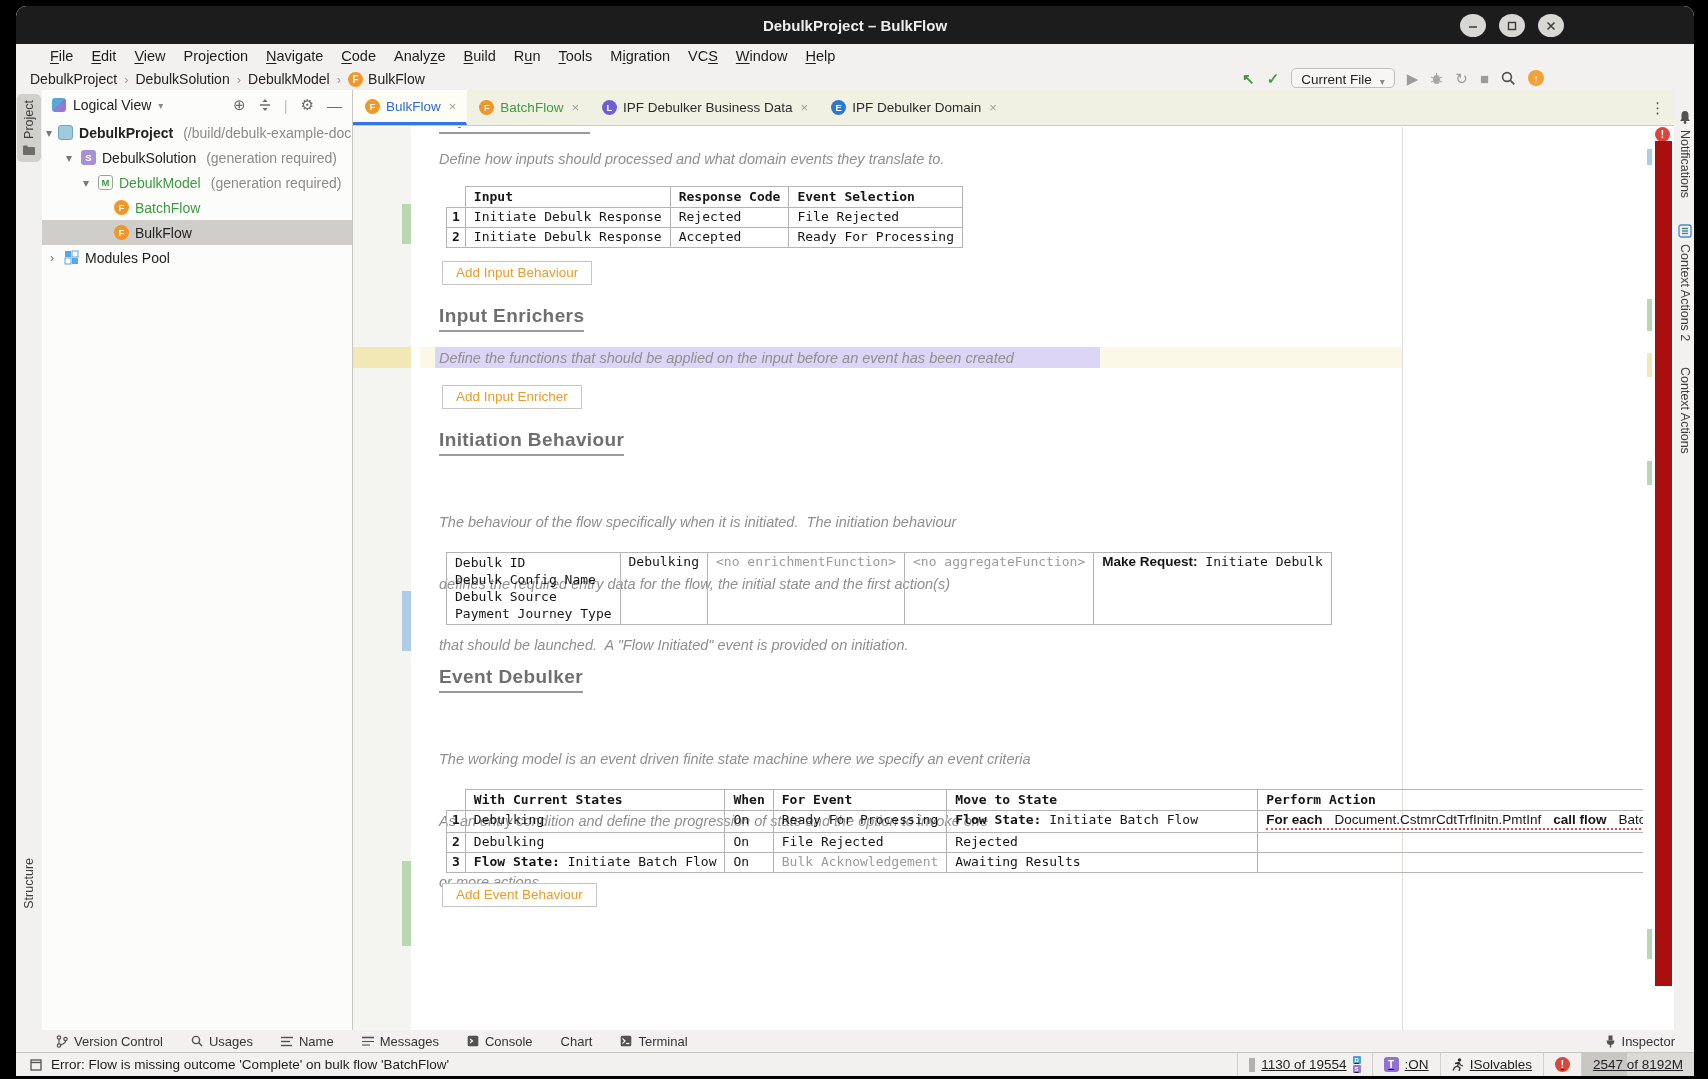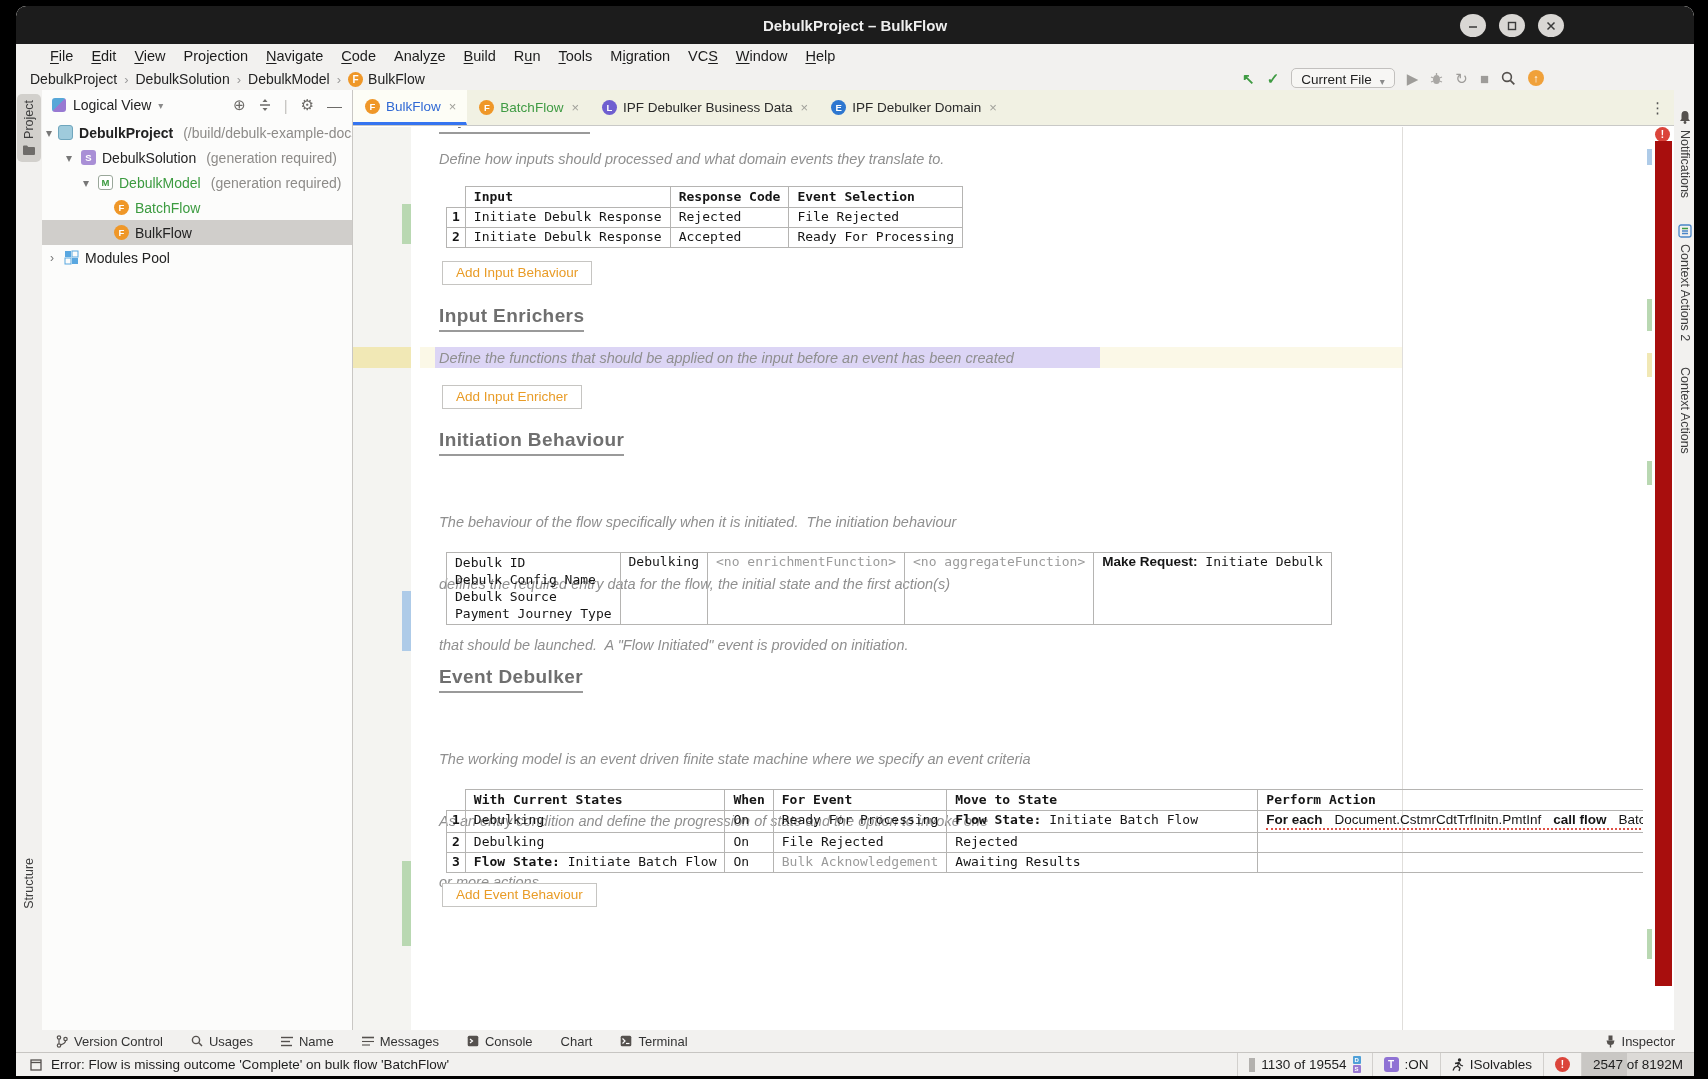--- a/index.html
+++ b/index.html
@@ -106,21 +106,21 @@
     display:flex;flex-direction:column;align-items:center;}
   
   .bottombar{position:absolute;left:0;top:1024px;right:0;height:22px;display:flex;
     align-items:center;padding-left:40px;gap:28px;font-size:13px;color:#333;}
   .bt-item{display:flex;align-items:center;gap:6px;}
   .inspector{position:absolute;right:19px;display:flex;align-items:center;gap:6px;}
   
   .statusbar{position:absolute;left:0;top:1046px;right:0;height:24px;border-top:1px solid #c7c5c2;
     background:#f2f1ef;display:flex;align-items:center;font-size:13.5px;color:#1e1e1e;}
   .st-left{display:flex;align-items:center;gap:9px;padding-left:14px;}
-  .st-right{margin-left:auto;display:flex;align-items:center;height:100%;}
+  .st-right{margin-left:auto;display:flex;align-items:center;height:100%;text-decoration:underline;}
   .st-seg{display:flex;align-items:center;gap:6px;padding:0 11px;height:100%;border-left:1px solid #d2d0cd;}
   .tchip{width:15px;height:15px;border-radius:3px;background:#8f72d4;color:#fff;font-size:10px;
     font-weight:bold;display:inline-flex;align-items:center;justify-content:center;}
   .memchip{background:#dcdad7;position:relative;}
   .memfill{position:absolute;left:0;top:0;bottom:0;width:40%;background:#c9c7c4;}
   .memtext{position:relative;}
   .minibar{width:6px;height:14px;background:#b3b1ae;}
   .dslmini{display:flex;flex-direction:column;gap:1px;}
   .dslmini span{width:8px;height:8px;font-size:6px;color:#fff;display:flex;align-items:center;
     justify-content:center;font-weight:bold;border-radius:1px;}

